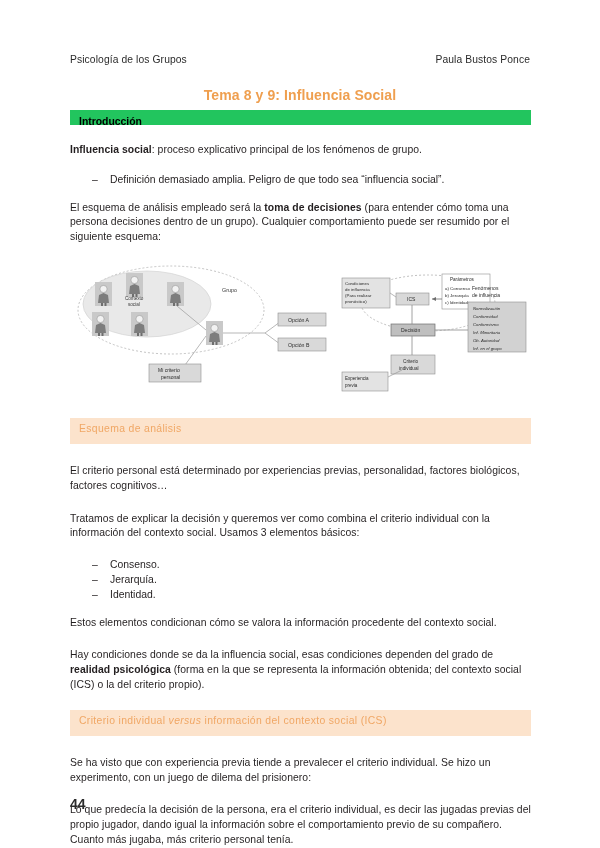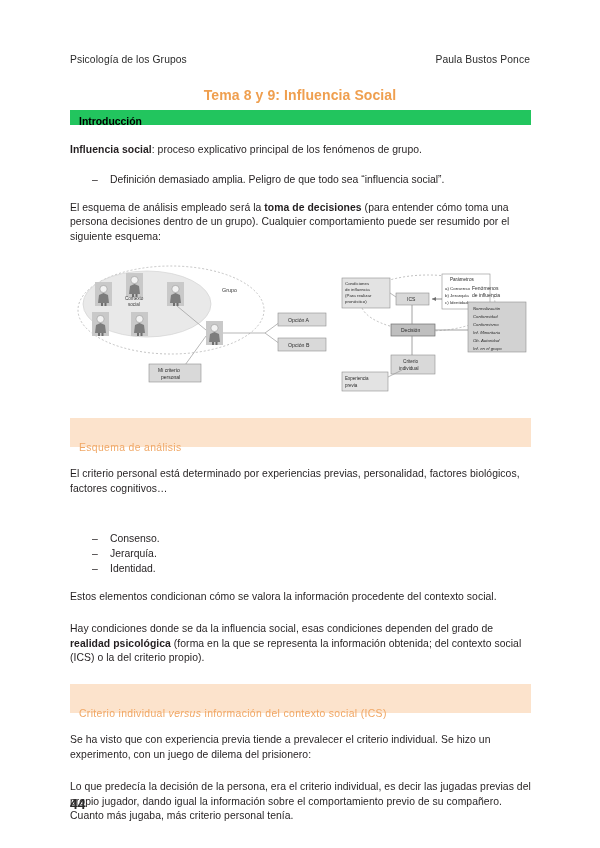--- a/index.html
+++ b/index.html
@@ -68,21 +68,21 @@
     color: #000000;
     font-weight: bold;
     height: 15px;
   }
   .bar-light {
     background: #fce3cc;
     color: #f0a765;
     font-weight: normal;
     letter-spacing: 0.35px;
     height: 26px;
-    padding-top: 23px;
+    padding-top: 4px;
   }
   .bar-light em { font-style: italic; }
 
   p.para {
     margin: 0;
     font-size: 10.4px;
     line-height: 14.6px;
     text-align: left;
     letter-spacing: 0.05px;
   }
@@ -277,20 +277,21 @@
     <div class="bar bar-light">
       <span>Esquema de análisis</span>
     </div>
 
     <div class="sp-20"></div>
 
     <p class="para">El criterio personal está determinado por experiencias previas, personalidad, factores biológicos, factores cognitivos…</p>
 
     <div class="sp-18"></div>
 
+    <p class="para">Tratamos de explicar la decisión y queremos ver como combina el criterio individual con la información del contexto social. Usamos 3 elementos básicos:</p>
 
     <div class="sp-16"></div>
 
     <ul class="dashlist">
       <li><span class="dash">–</span><span>Consenso.</span></li>
       <li><span class="dash">–</span><span>Jerarquía.</span></li>
       <li><span class="dash">–</span><span>Identidad.</span></li>
     </ul>
 
     <div class="sp-14"></div>

